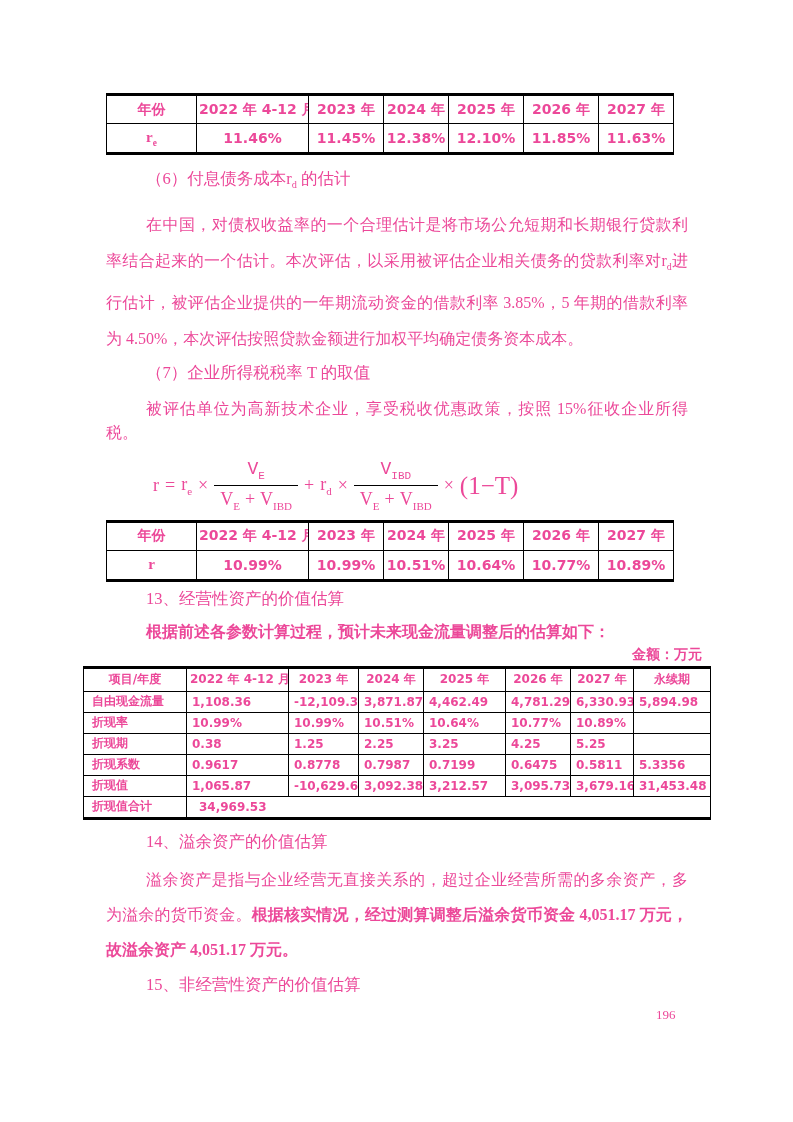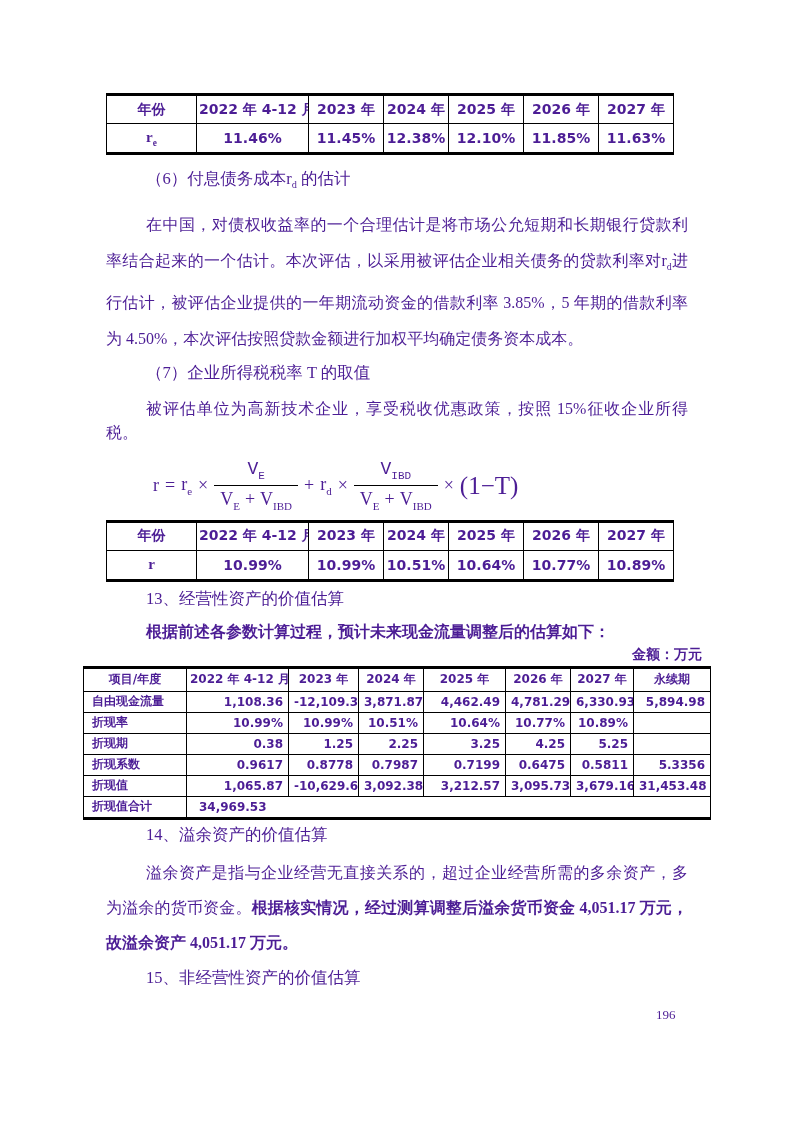--- a/index.html
+++ b/index.html
@@ -1,38 +1,38 @@
 <!DOCTYPE html>
 <html><head>
 <meta charset="utf-8">
 <style>
   html,body{margin:0;padding:0;background:#fff;}
-  .page{position:relative;width:793px;height:1122px;background:#fff;color:#4c1d95;
+  .page{position:relative;width:793px;height:1122px;background:#fff;color:#ec4899;
         font-family:"Liberation Serif",serif;overflow:hidden;}
   
   .tbl{border-collapse:collapse;table-layout:fixed;
        font-family:"DejaVu Sans","Liberation Sans",sans-serif;font-weight:700;
        border-top:3px solid #000;border-bottom:3px solid #000;}
   .tbl th,.tbl td{border:1px solid #000;text-align:center;vertical-align:middle;
        padding:0 2px;overflow:hidden;white-space:nowrap;font-weight:700;}
   .small-tbl{width:567px;margin:93px 0 0 106px;font-size:14px;}
   .small-tbl th{height:27px;}
   .small-tbl td{height:28px;}
   .tbl2{margin-top:8px;}
   .rowlab{font-family:"Liberation Serif",serif;font-size:15px;}
   .big-tbl{width:627px;margin:2px 0 0 83px;font-size:12px;}
   .big-tbl th{height:22px;padding:0 3px;}
   .big-tbl td{height:20px;padding:0 5px;}
-  .big-tbl td.num{text-align:right;}
+  .big-tbl td.num{text-align:left;}
   .big-tbl td.lbl{text-align:left;padding-left:8px;}
   .big-tbl td.total{text-align:left;padding-left:12px;}
   
   .heading{margin-left:146px;font-size:16.5px;line-height:24px;}
   .h6m{margin-top:12px}.h7m{margin-top:4px}.h8m{margin-top:14px}
-  .h13m{margin-top:5px}.h14m{margin-top:3px}.h15m{margin-top:6px}
+  .h13m{margin-top:5px}.h14m{margin-top:10px}.h15m{margin-top:6px}
   .para{margin:10px 105px 0 106px;width:582px;font-size:16px;line-height:36px;
         text-align:justify;text-indent:40px;}
   .para2{margin-top:12px;line-height:24px;}
   .para3{margin-top:8px;line-height:35px;}
   sub{font-size:0.62em;}
   b{font-weight:700;}
   .intro{margin:11px 0 0 146px;font-size:16px;font-weight:700;}
   .unit{margin:3px 0 0 83px;width:627px;text-align:right;font-size:14px;
         font-weight:700;padding-right:8px;box-sizing:border-box;}
   

